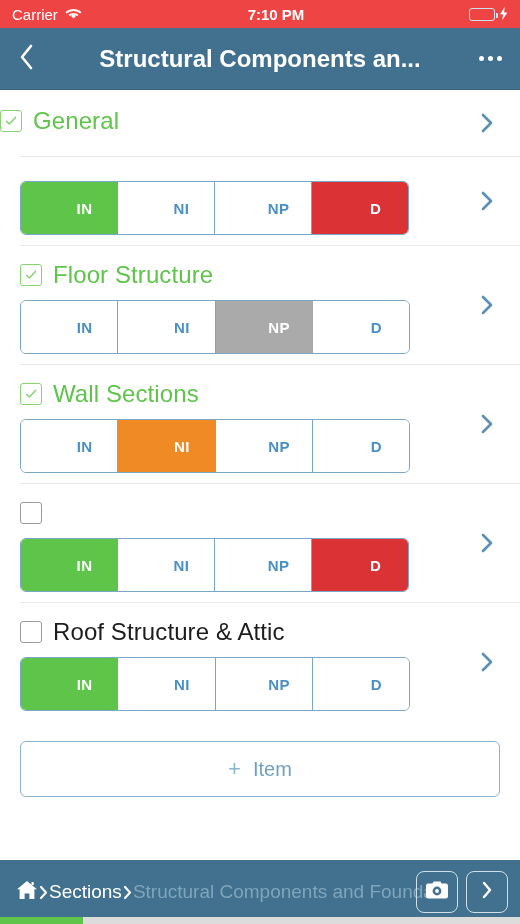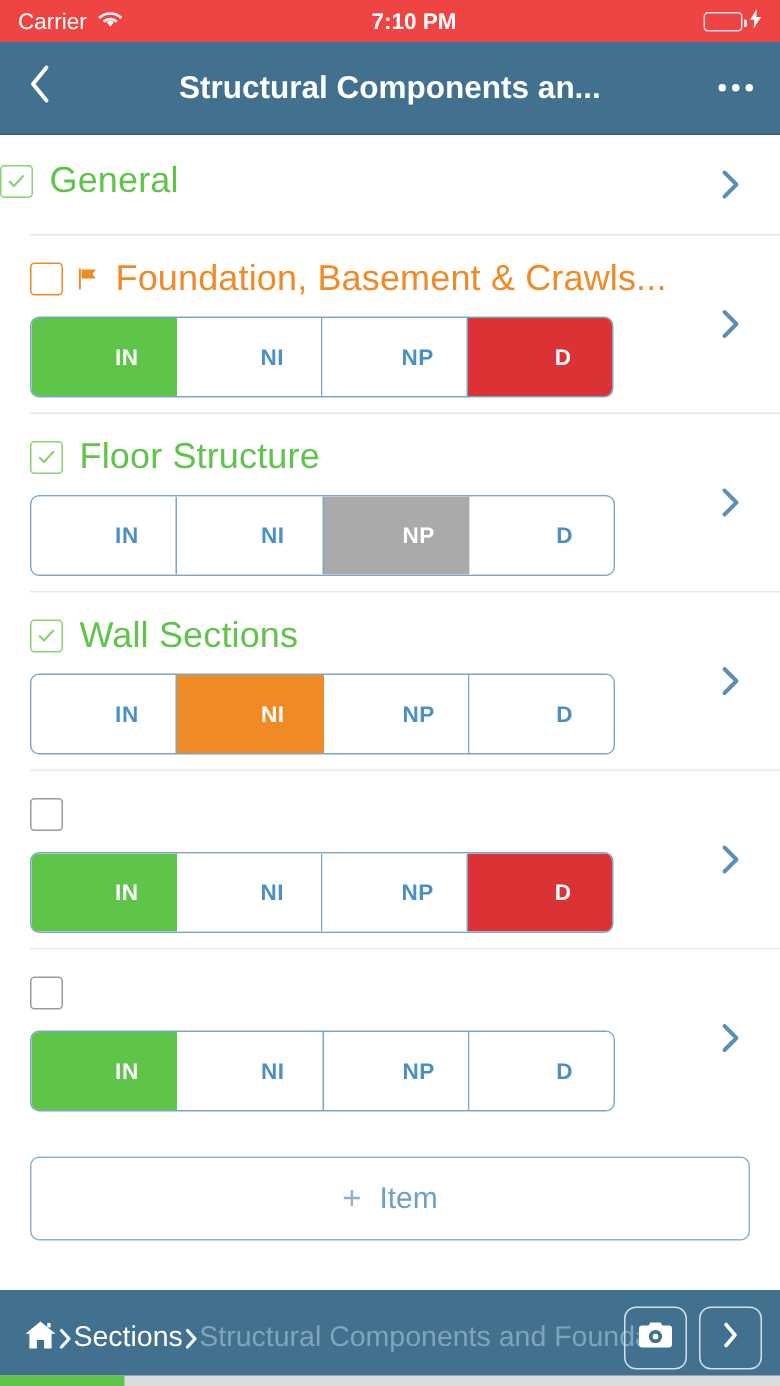--- a/index.html
+++ b/index.html
@@ -38,21 +38,21 @@
 
   
   .navbar {
     height:62px; background:#41718F; color:#ffffff;
     display:flex; align-items:center; padding:0 18px;
     position:relative; border-bottom:1px solid #36617c;
   }
   .nav-back { cursor:pointer; width:30px; display:flex; align-items:center; }
   .nav-title {
     position:absolute; left:70px; right:70px; text-align:center;
-    font-size:21px; font-weight:bold; white-space:nowrap; overflow:hidden;
+    font-size:24px; font-weight:bold; white-space:nowrap; overflow:hidden;
   }
   .nav-more {
     margin-left:auto; display:flex; gap:4px; align-items:center;
     cursor:pointer; z-index:2;
   }
   .nav-more i { width:5px; height:5px; border-radius:50%; background:#fff; display:block; }
 
   
   .content {
     position:absolute; top:90px; bottom:64px; left:0; right:0;
@@ -195,30 +195,20 @@
     </div>
     <span class="chev">
       <svg viewBox="0 0 22 22" fill="none" stroke="#5B8FB5" stroke-width="2.6" stroke-linecap="round" stroke-linejoin="round">
         <path d="M7 3 L15 11 L7 19"></path>
       </svg>
     </span>
   </div>
 
   <div class="row">
     <div class="row-inner">
-      <div class="row-head">
-        <span class="cbox orange"></span>
-        <span class="flag">
-          <svg viewBox="0 0 16 16" fill="#F08A24">
-            <path d="M2.6 1 h1.3 v14 h-1.3 z"></path>
-            <path d="M4.4 1.6 h9.4 l-2.1 3 2.1 3 h-9.4 z"></path>
-          </svg>
-        </span>
-        <span class="row-label orange">Foundation, Basement &amp; Crawls...</span>
-      </div>
       <div class="seg wide">
         <div class="seg-btn sel-green">IN</div>
         <div class="seg-btn">NI</div>
         <div class="seg-btn">NP</div>
         <div class="seg-btn sel-red">D</div>
       </div>
     </div>
     <span class="chev">
       <svg viewBox="0 0 22 22" fill="none" stroke="#5B8FB5" stroke-width="2.6" stroke-linecap="round" stroke-linejoin="round">
         <path d="M7 3 L15 11 L7 19"></path>
@@ -290,20 +280,21 @@
       <svg viewBox="0 0 22 22" fill="none" stroke="#5B8FB5" stroke-width="2.6" stroke-linecap="round" stroke-linejoin="round">
         <path d="M7 3 L15 11 L7 19"></path>
       </svg>
     </span>
   </div>
 
   <div class="row">
     <div class="row-inner">
       <div class="row-head">
         <span class="cbox"></span>
+        <span class="row-label dark">Roof Structure &amp; Attic</span>
       </div>
       <div class="seg">
         <div class="seg-btn sel-green">IN</div>
         <div class="seg-btn">NI</div>
         <div class="seg-btn">NP</div>
         <div class="seg-btn">D</div>
       </div>
     </div>
     <span class="chev">
       <svg viewBox="0 0 22 22" fill="none" stroke="#5B8FB5" stroke-width="2.6" stroke-linecap="round" stroke-linejoin="round">

